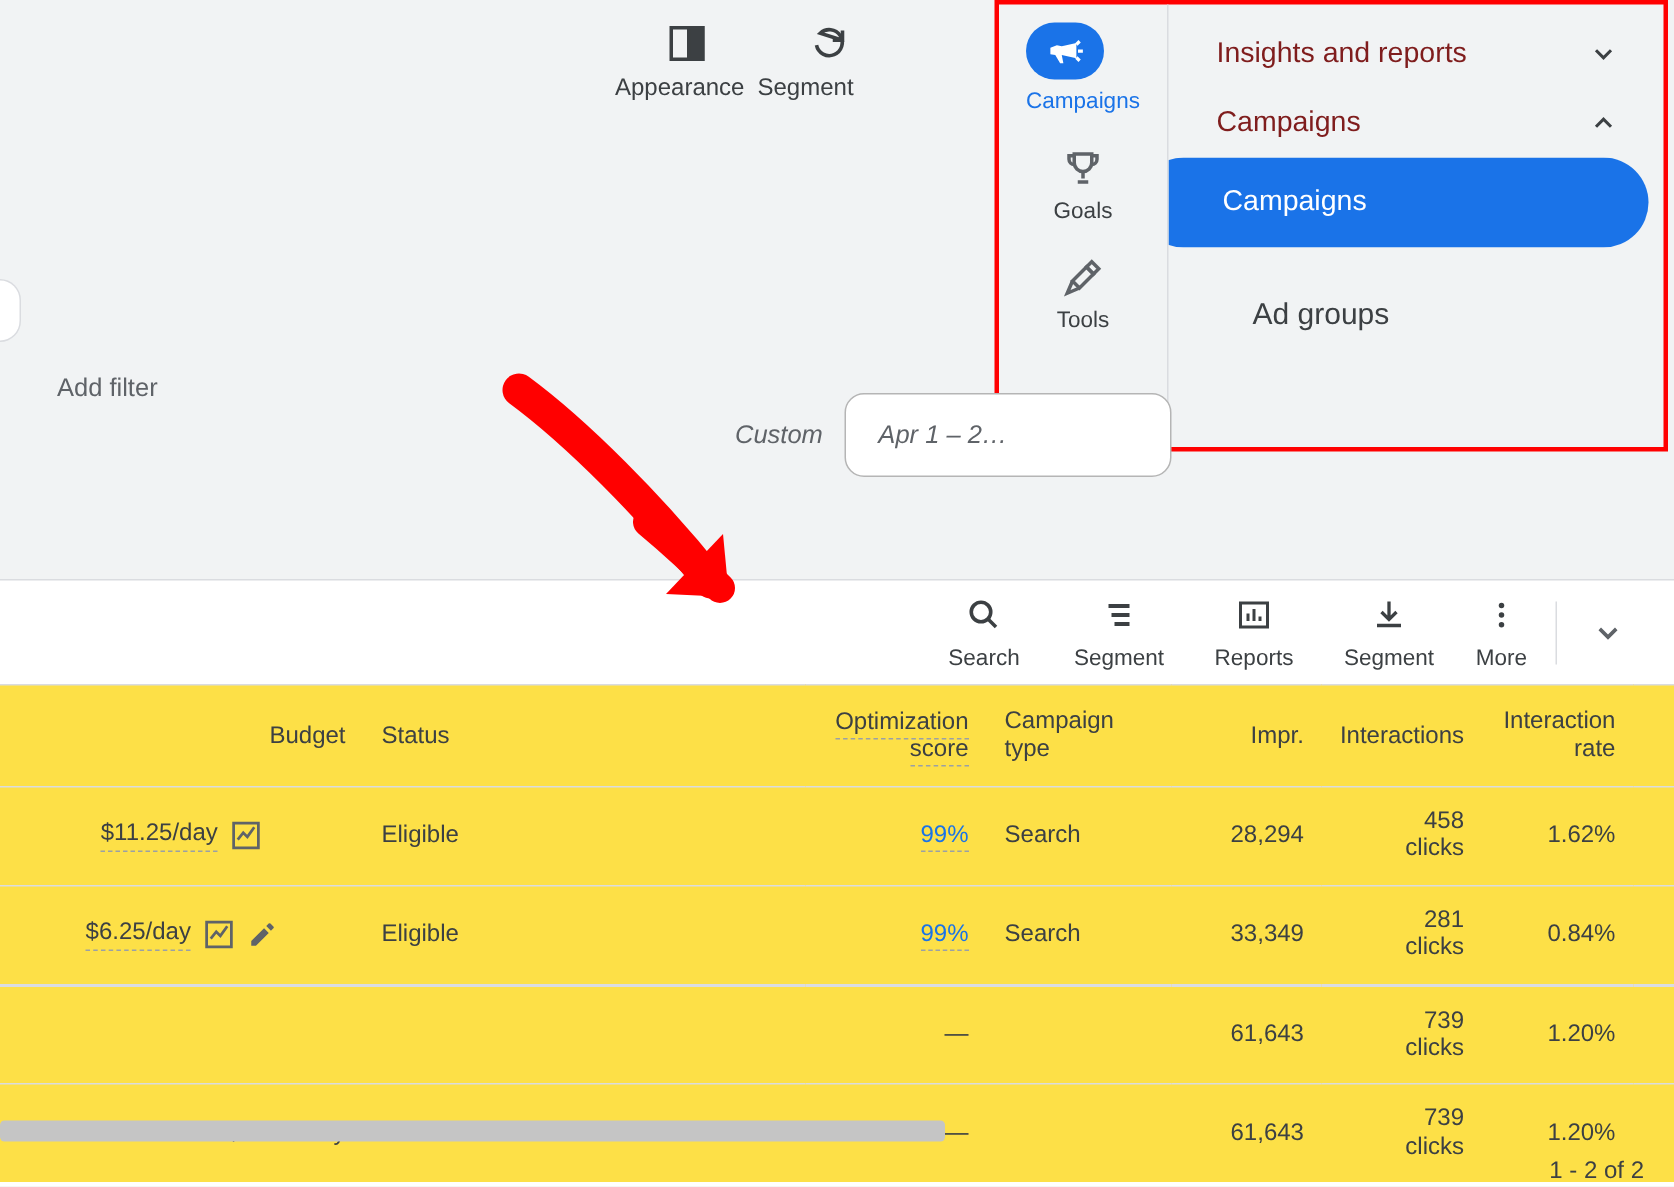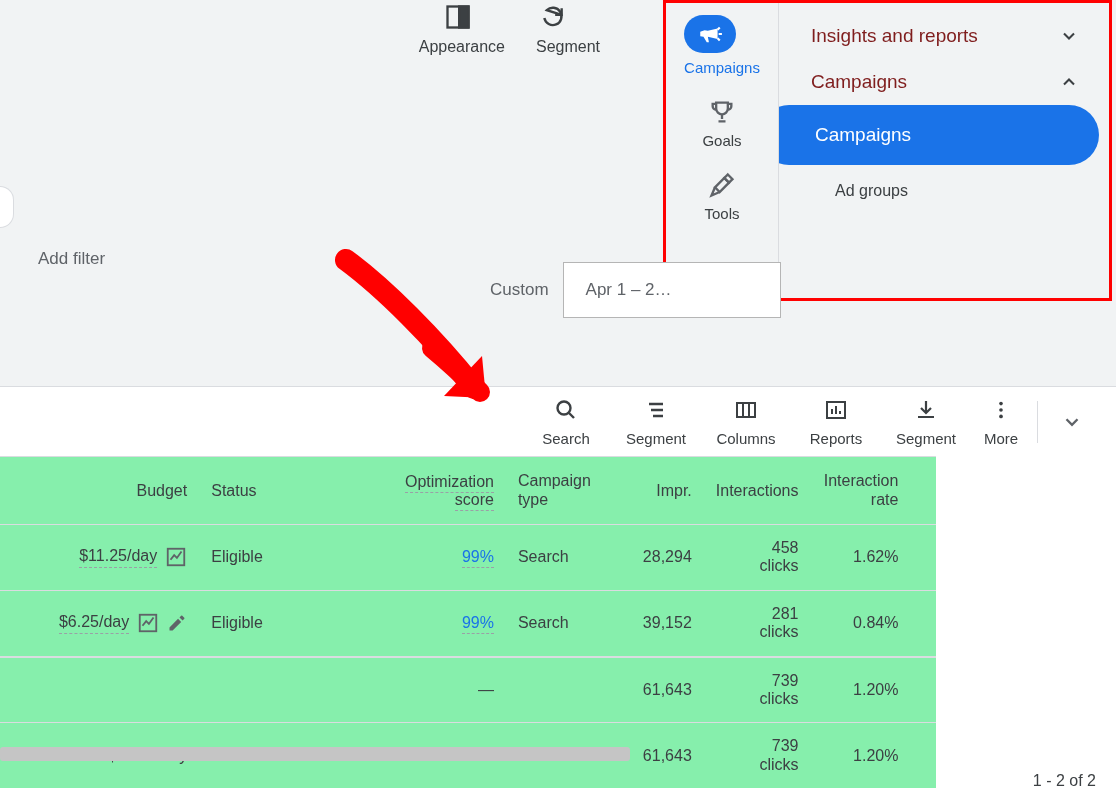--- a/index.html
+++ b/index.html
@@ -1,68 +1,68 @@
 <!DOCTYPE html>
 <html><head>
 <meta charset="utf-8">
 <style>
   * { box-sizing: border-box; }
   html, body { margin:0; padding:0; font-family: Arial, Helvetica, sans-serif; color:#3c4043; background:#f1f3f4; }
   .page { width:1116px; height:791px; position:relative; background:#f1f3f4; overflow:hidden; }
 
   
   .topbar { position:absolute; top:0; left:0; right:0; height:86px; display:flex; align-items:flex-start; padding-left:410px; }
-  .toptool { width:95px; text-align:right; }
+  .toptool { width:95px; text-align:left; padding-top:12px; }
   .toptool .icn { height:34px; display:flex; align-items:center; justify-content:center; }
   .toptool .lbl { font-size:16px; color:#3c4043; margin-top:4px; }
 
   
   .redbox { position:absolute; top:0; left:663px; width:449px; height:301px; border:3px solid #ff0000; background:#f1f3f4; display:flex; }
   .redbox .leftcol { width:113px; border-right:1px solid #dadce0; display:flex; flex-direction:column; align-items:center; padding-top:12px; gap:22px; }
   .pill { background:#1a73e8; width:52px; height:38px; border-radius:20px; display:flex; align-items:center; justify-content:center; }
   .leftitem { text-align:center; }
   .leftitem .lbl { font-size:15px; margin-top:6px; }
   .leftitem.active .lbl { color:#1a73e8; font-weight:500; }
   .leftitem svg { display:block; margin:0 auto; }
 
   .rightcol { flex:1; display:flex; flex-direction:column; padding-top:10px; overflow:hidden; }
   .menurow { display:flex; align-items:center; justify-content:space-between; padding:12px 30px 12px 32px; font-size:19px; color:#7f1d1d; }
   .selpill { background:#1a73e8; color:#fff; font-size:19px; height:60px; border-radius:30px 30px 30px 30px; margin-left:0; display:flex; align-items:center; padding-left:56px; width:340px; position:relative; left:-20px; }
   .selpill-wrap { overflow:hidden; }
-  .subrow { padding:17px 30px 18px 56px; font-size:16px; color:#3c4043; }
+  .subrow { padding:34px 30px 18px 56px; font-size:20px; color:#3c4043; }
 
   
   .addfilter { position:absolute; top:205px; left:38px; font-size:17px; color:#5f6368;margin-top:44px; }
   .filterbar { position:absolute; top:186px; left:0; width:14px; height:42px; background:#fff; border:1px solid #dadce0; border-radius:0 22px 22px 0; border-left:none;}
 
   
-  .dpwrap { position:absolute; top:262px; left:490px; display:flex; align-items:center; gap:14px; }
+  .dpwrap { position:absolute; top:262px; left:490px; display:flex; align-items:center; gap:14px;font-style:italic; }
   .dpwrap .cust { font-size:17px; color:#5f6368; }
-  .dpbox { border:1px solid #b5b5b5; border-radius:0; background:#fff; height:56px; padding:0 28px 0 22px; display:flex; align-items:center; font-size:17px; color:#5f6368; width:218px; }
+  .dpbox { border:1px solid #b5b5b5; border-radius:13px; background:#fff; height:56px; padding:0 28px 0 22px; display:flex; align-items:center; font-size:17px; color:#5f6368; width:218px; }
 
   
   .tablewrap { position:absolute; top:386px; left:0; right:0; bottom:0; background:#fff; }
   .tabletools { position:absolute; top:386px; left:0; right:0; height:70px; background:#fff; display:flex; justify-content:flex-end; align-items:center; padding-right:16px; gap:0; border-top:1px solid #dadce0;}
   .tt { width:90px; text-align:center; }
   .tt .icn { height:28px; display:flex; align-items:center; justify-content:center; }
   .tt .lbl { font-size:15px; color:#3c4043; margin-top:6px; }
   .ttdiv { width:1px; height:42px; background:#dadce0; margin:0 6px; }
 
   
-  table { position:absolute; top:456px; left:0; width:936px; border-collapse:collapse; background:#86efac; }
+  table { position:absolute; top:456px; left:0; width:1116px; border-collapse:collapse; background:#fde047; }
   th, td { border-top:1px solid #dadce0; padding:14px 12px; font-size:16px; text-align:right; white-space:nowrap; }
   th { font-weight:400; color:#3c4043; vertical-align:middle; height:68px; }
   td { color:#3c4043; height:54px; vertical-align:middle; }
   .left { text-align:left; }
   .dotted { border-bottom:1px dashed #9aa0a6; padding-bottom:2px; }
   .linkblue { color:#1a73e8; }
   .twoLines { line-height:1.15; }
   tbody tr.totals td { border-top:2px solid #dadce0; }
 
-  .budget-cell { display:flex; align-items:center; justify-content:flex-end; gap:8px; }
+  .budget-cell { display:flex; align-items:center; justify-content:center; gap:8px; }
   .budget-cell svg { flex:0 0 auto; }
 
   .scrollbar { position:absolute; top:747px; left:0; height:14px; width:630px; background:#c5c5c5; border-radius:3px; }
   .pagin { position:absolute; top:772px; right:20px; font-size:16px; color:#3c4043; }
 
   
   .arrow { position:absolute; top:248px; left:324px; pointer-events:none; }
 </style>
 </head>
 <body>
@@ -162,29 +162,20 @@
         </div>
     <div class="lbl">Search</div>
   </div>
   <div class="tt">
     <div class="icn">
           <svg width="24" height="24" viewBox="0 0 24 24" stroke="#3c4043" stroke-width="2.6">
             <path d="M5 6h14M7 12h12M9 18h10"></path>
           </svg>
         </div>
     <div class="lbl">Segment</div>
-  </div>
-  <div class="tt">
-    <div class="icn">
-          <svg width="24" height="24" viewBox="0 0 24 24" fill="none" stroke="#3c4043" stroke-width="2">
-            <rect x="3" y="5" width="18" height="14"></rect>
-            <path d="M9 5v14M15 5v14"></path>
-          </svg>
-        </div>
-    <div class="lbl">Columns</div>
   </div>
   <div class="tt">
     <div class="icn">
           <svg width="24" height="24" viewBox="0 0 24 24" fill="none" stroke="#3c4043" stroke-width="2">
             <rect x="3" y="4" width="18" height="16"></rect>
             <path d="M8 16v-5M12 16V8M16 16v-3"></path>
           </svg>
         </div>
     <div class="lbl">Reports</div>
   </div>
@@ -267,21 +258,21 @@
                 <path d="M6 15l4-5 3 3 5-7"></path>
               </svg>
               <svg width="20" height="20" viewBox="0 0 24 24" fill="#5f6368">
                 <path d="M3 17.25V21h3.75L17 10.75l-3.75-3.75L3 17.25zM20.7 7.04a1 1 0 0 0 0-1.41l-2.34-2.34a1 1 0 0 0-1.41 0L15 5.25 18.75 9l1.95-1.96z"></path>
               </svg>
             </div>
           </td>
           <td class="left">Eligible</td>
           <td><span class="dotted linkblue">99%</span></td>
           <td class="left">Search</td>
-          <td>39,152</td>
+          <td>33,349</td>
           <td class="twoLines">281<br>clicks</td>
           <td>0.84%</td>
           <td></td>
         </tr>
         <tr class="totals">
           <td><span></span></td>
           <td class="left"></td>
           <td>—</td>
           <td class="left"></td>
           <td>61,643</td>

